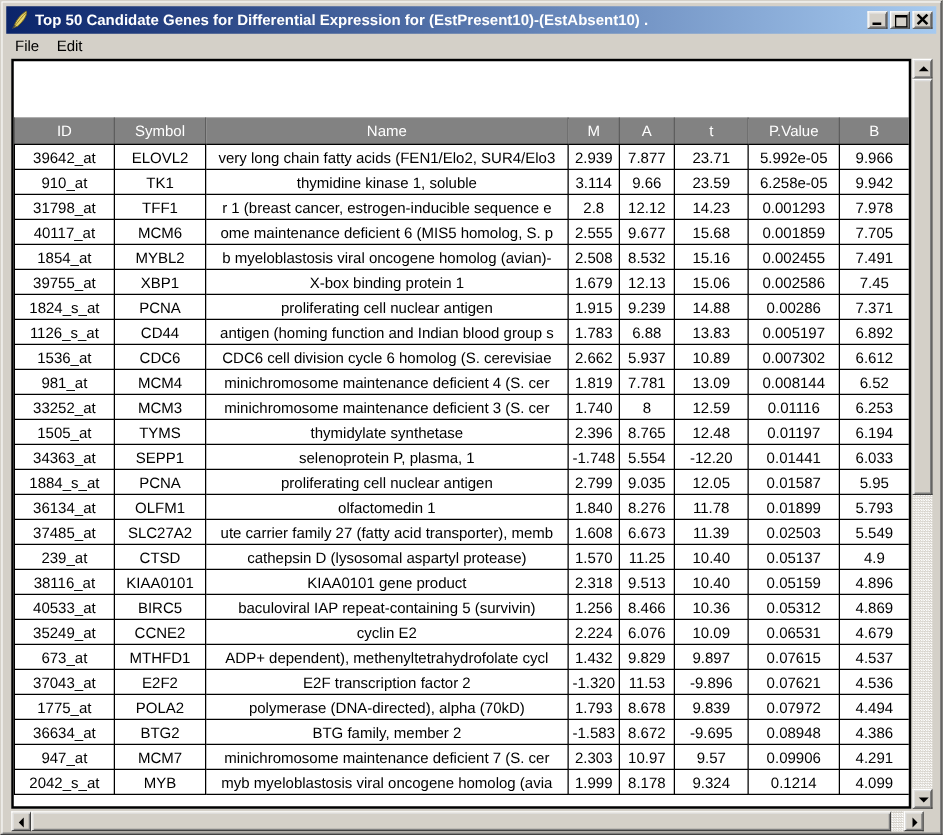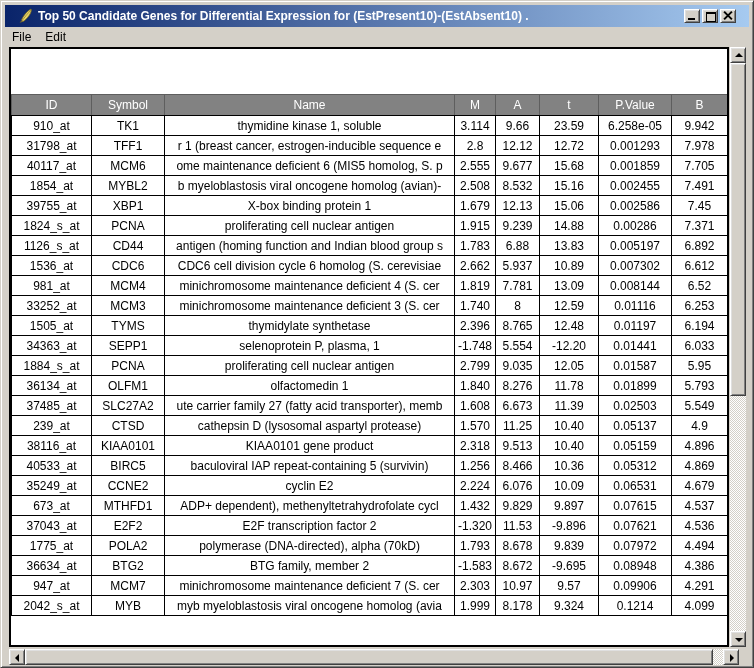--- a/index.html
+++ b/index.html
@@ -3,21 +3,21 @@
 <meta charset="utf-8">
 <style>
   html,body{margin:0;padding:0;}
   body{width:754px;height:668px;position:relative;font-family:"Liberation Sans",sans-serif;background:#808080;}
   .window{position:absolute;inset:0;background:var(--win-bg,#d4d0c8);
     border:1px solid;border-color:#d4d0c8 #404040 #404040 #d4d0c8;
     box-shadow:inset 1px 1px 0 #ffffff, inset -1px -1px 0 #808080;box-sizing:border-box;}
   
   .titlebar{position:absolute;left:4px;right:4px;top:4px;height:22px;
     background:linear-gradient(to right,var(--tb-left,#0a246a),var(--tb-right,#a6caf0));
-    display:flex;align-items:center;padding:0 13px;box-sizing:border-box;}
+    display:flex;align-items:center;padding:0 3px;box-sizing:border-box;}
   .app-icon{width:16px;height:16px;margin-right:4px;flex:0 0 auto;}
   .title-text{color:var(--tb-text,#fff);font-size:12px;font-weight:bold;white-space:nowrap;overflow:hidden;flex:1 1 auto;}
   .win-btn{width:16px;height:14px;background:#d4d0c8;border:1px solid;border-color:#ffffff #404040 #404040 #ffffff;
     box-shadow:inset 1px 1px 0 #dfdfdf, inset -1px -1px 0 #808080;
     margin-left:2px;position:relative;padding:0;flex:0 0 auto;cursor:default;}
   .glyph-min{position:absolute;left:3px;bottom:2px;width:7px;height:2px;background:#000;}
   .glyph-max{position:absolute;left:3px;top:2px;width:8px;height:7px;border:1px solid #000;border-top-width:2px;}
   .glyph-close{position:absolute;left:2px;top:1px;width:10px;height:9px;}
   .glyph-close:before,.glyph-close:after{content:"";position:absolute;left:4px;top:-1px;width:2px;height:11px;background:#000;}
   .glyph-close:before{transform:rotate(45deg);}
@@ -104,36 +104,46 @@
             <th>Name</th>
             <th>M</th>
             <th>A</th>
             <th>t</th>
             <th>P.Value</th>
             <th>B</th>
           </tr>
         </thead>
       <tbody id="table-body">
           <tr>
+            <td>39642_at</td>
+            <td>ELOVL2</td>
+            <td>very long chain fatty acids (FEN1/Elo2, SUR4/Elo3</td>
+            <td>2.939</td>
+            <td>7.877</td>
+            <td>23.71</td>
+            <td>5.992e-05</td>
+            <td>9.966</td>
+          </tr>
+          <tr>
             <td>910_at</td>
             <td>TK1</td>
             <td>thymidine kinase 1, soluble</td>
             <td>3.114</td>
             <td>9.66</td>
             <td>23.59</td>
             <td>6.258e-05</td>
             <td>9.942</td>
           </tr>
           <tr>
             <td>31798_at</td>
             <td>TFF1</td>
             <td>r 1 (breast cancer, estrogen-inducible sequence e</td>
             <td>2.8</td>
             <td>12.12</td>
-            <td>12.72</td>
+            <td>14.23</td>
             <td>0.001293</td>
             <td>7.978</td>
           </tr>
           <tr>
             <td>40117_at</td>
             <td>MCM6</td>
             <td>ome maintenance deficient 6 (MIS5 homolog, S. p</td>
             <td>2.555</td>
             <td>9.677</td>
             <td>15.68</td>

